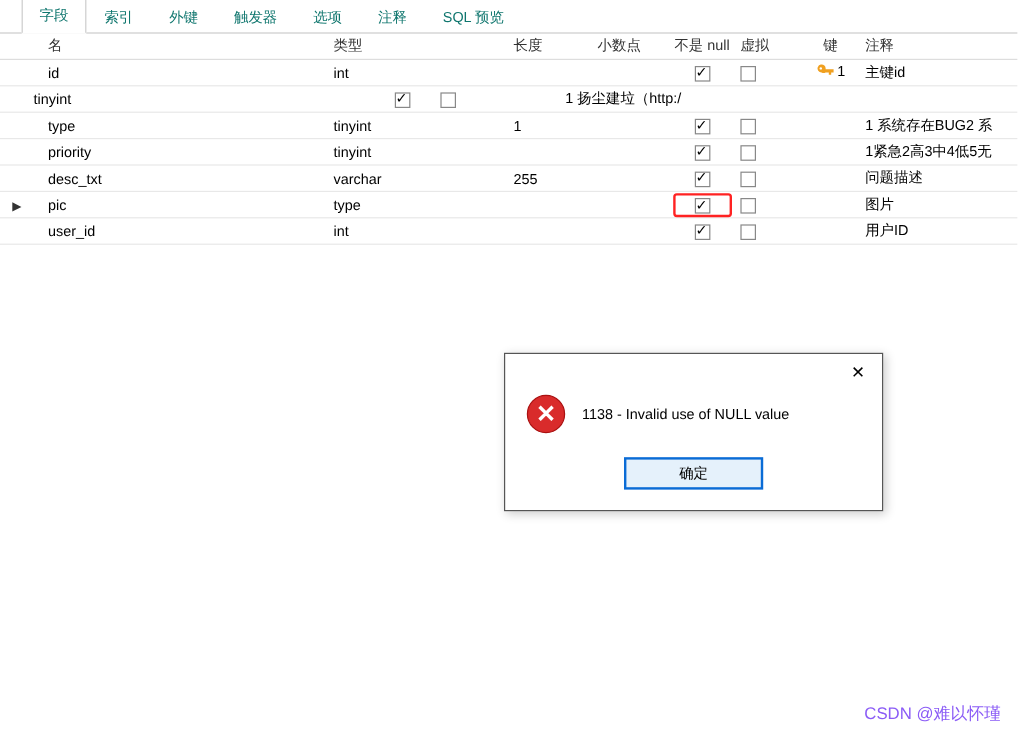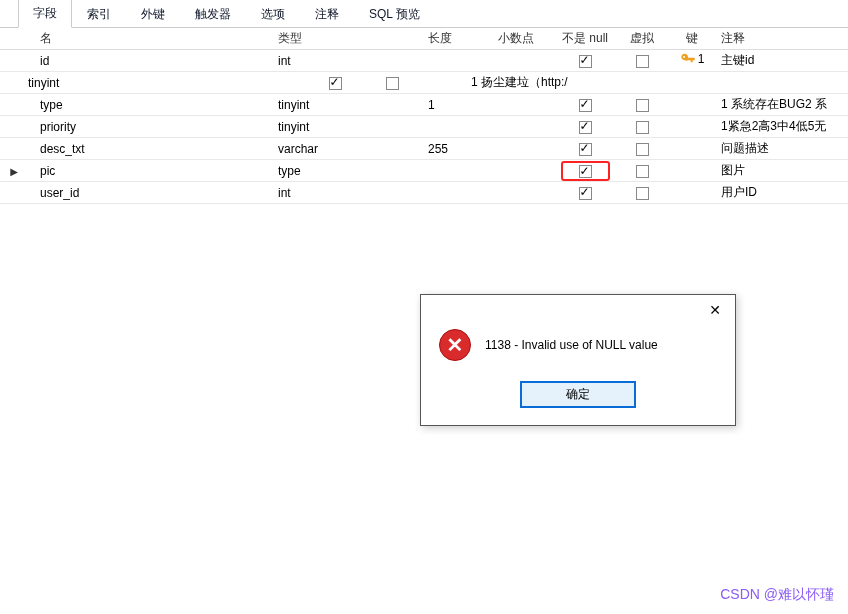--- a/index.html
+++ b/index.html
@@ -19,21 +19,21 @@
       height: 28px;
       padding-left: 18px;
       align-items: flex-end;
     }
     .tab {
       padding: 5px 14px;
       border: 1px solid transparent;
       border-bottom: none;
       cursor: pointer;
       font-size: 12px;
-      color: #0f172a;
+      color: #0f766e;
       position: relative;
       top: 1px;
     }
     .tab.active {
       border: 1px solid #ccc;
       border-bottom: 1px solid #fff;
       background: #fff;
     }
     .grid {
       width: 100%;
@@ -48,21 +48,21 @@
       color: #333;
       font-weight: normal;
       border-bottom: 1px solid #ddd;
     }
     .col-marker { width: 28px; flex-shrink: 0; text-align: center; }
     .col-name { width: 250px; padding-left: 12px; }
     .col-type { width: 150px; }
     .col-length { width: 70px; }
     .col-decimal { width: 55px; }
     .col-notnull { width: 64px; text-align: center; }
-    .col-virtual { width: 50px; text-align: center; }
+    .col-virtual { width: 50px; text-align: left; }
     .col-key { width: 50px; text-align: center; }
     .col-comment { flex: 1; padding-left: 4px; white-space: nowrap; overflow: hidden; }
     .checkbox {
       display: inline-block;
       width: 13px;
       height: 13px;
       border: 1px solid #888;
       background: #fff;
       position: relative;
       vertical-align: middle;

